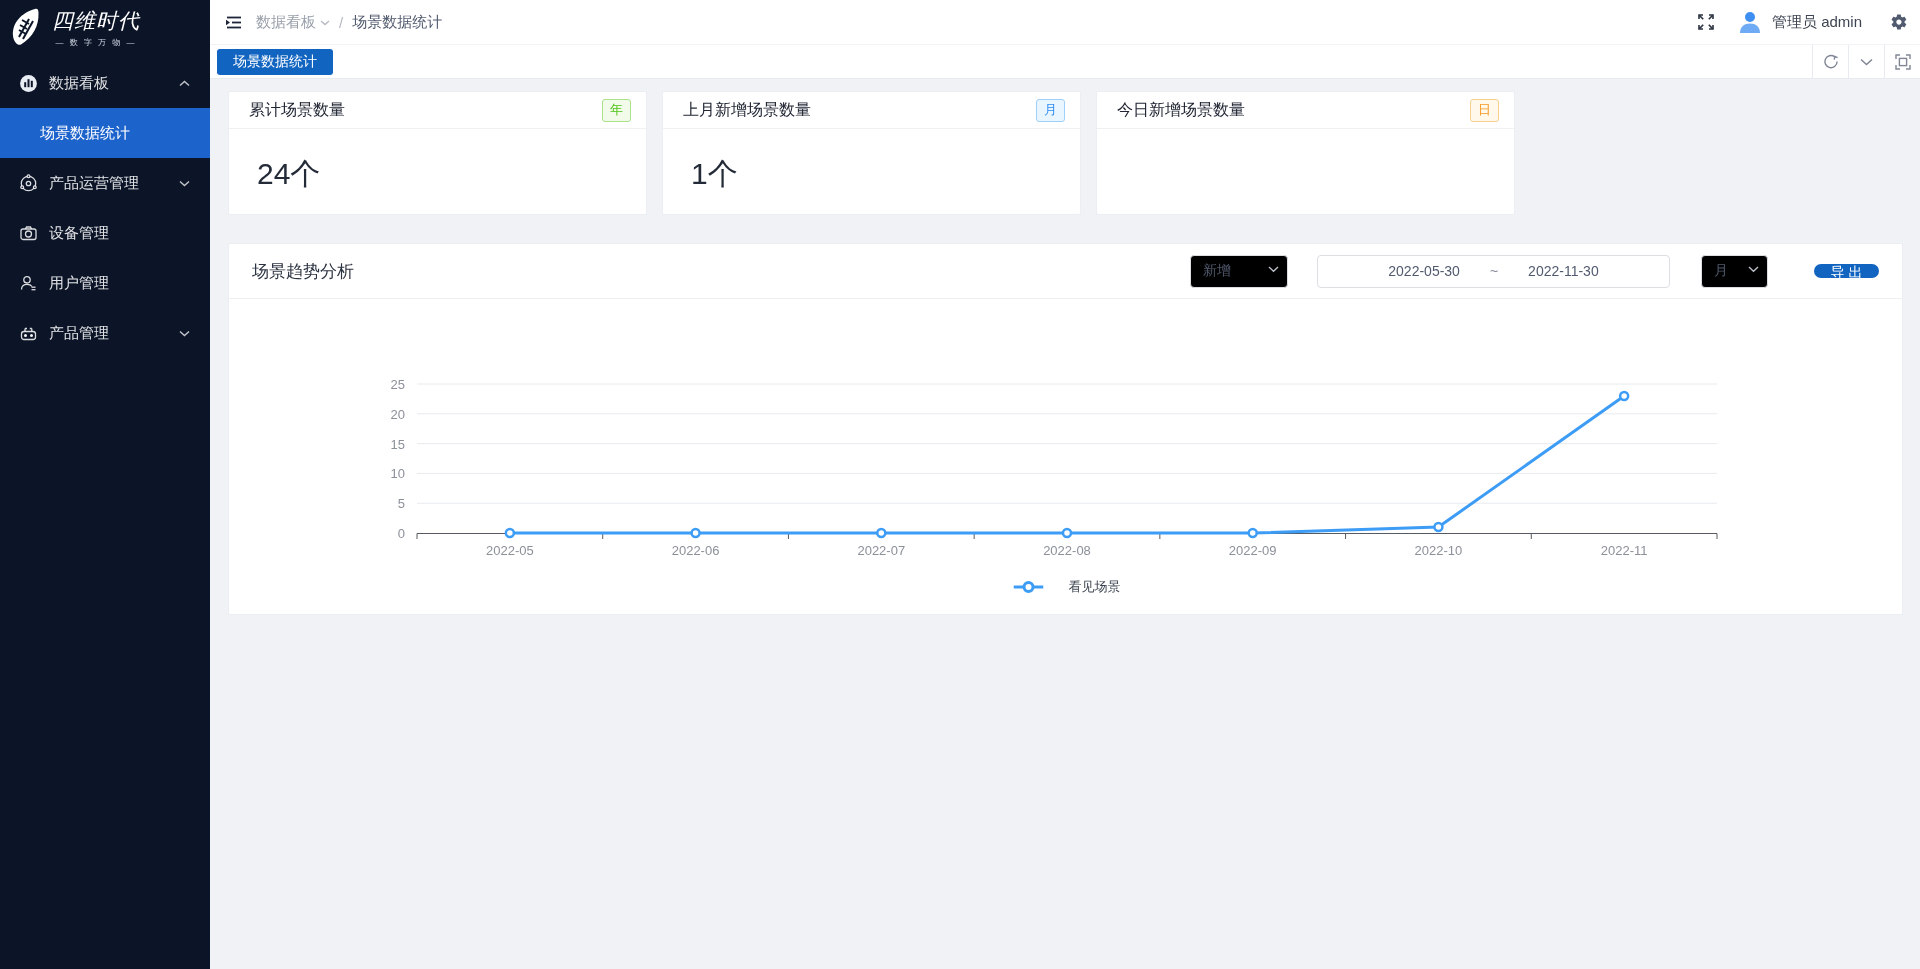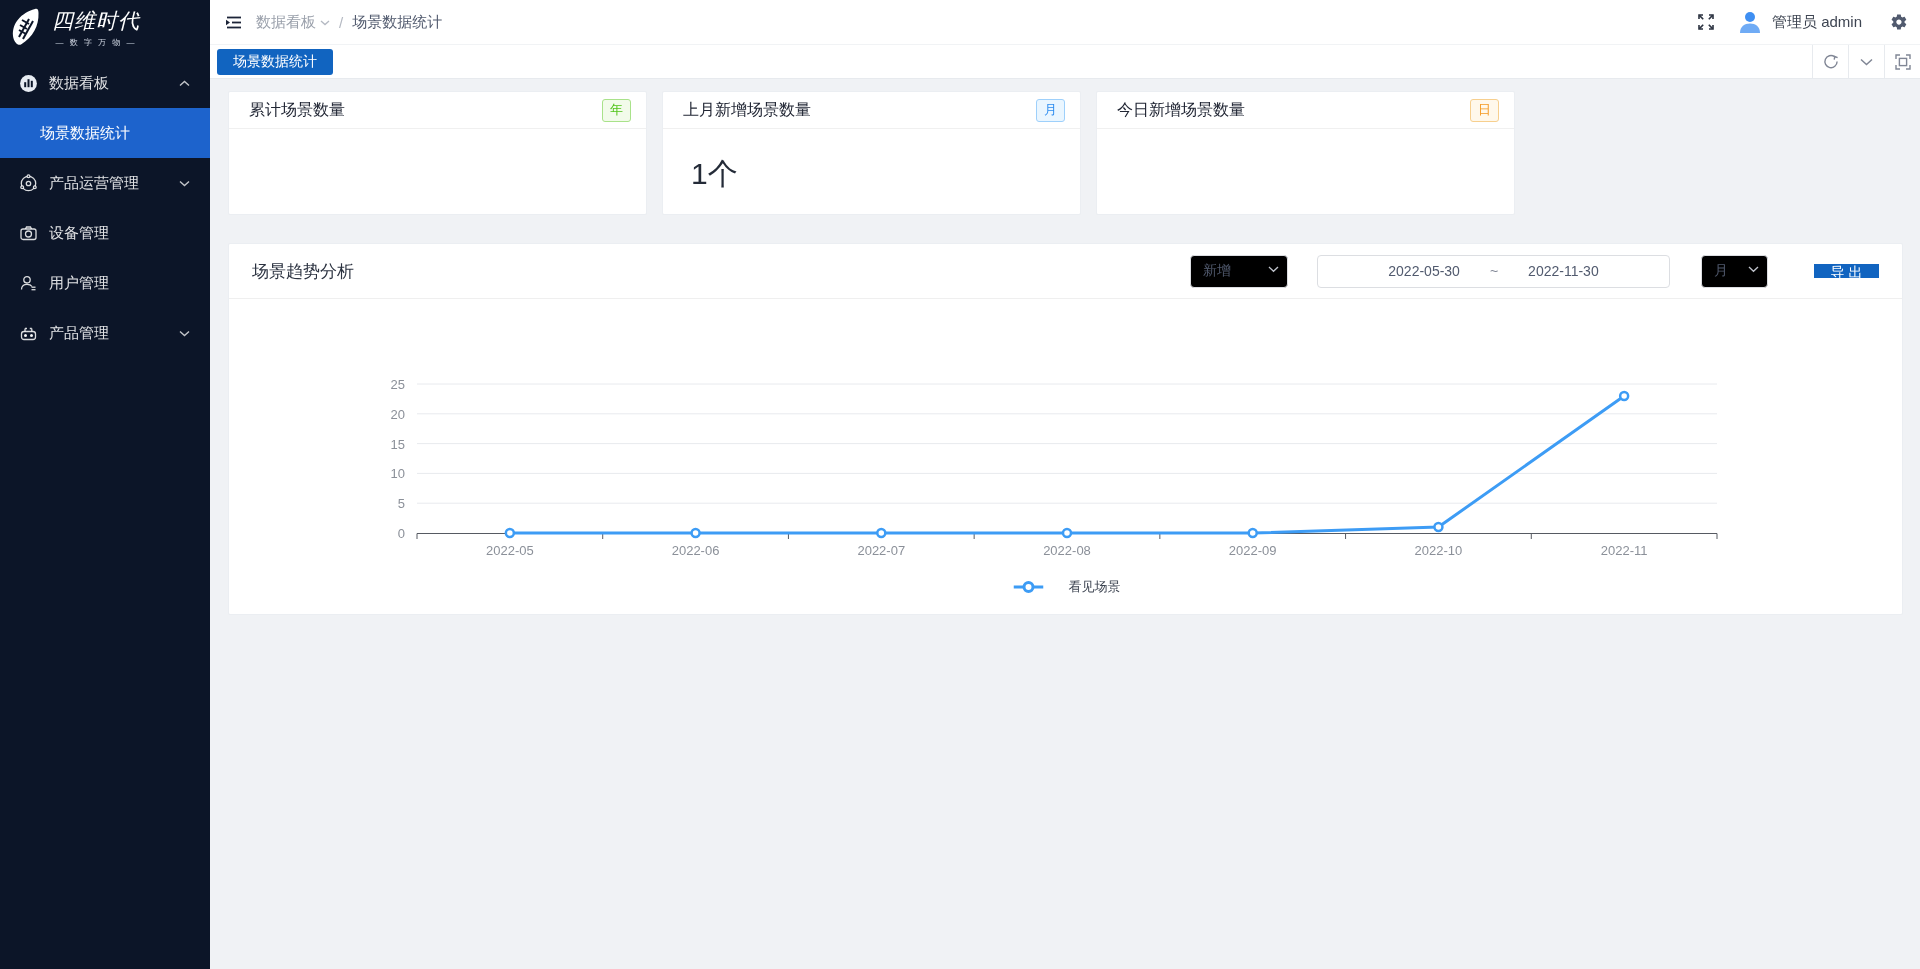--- a/index.html
+++ b/index.html
@@ -70,21 +70,21 @@
             display:flex; align-items:center; padding:0 24px 0 12px; font-size:14px;
             color:#515a6e; position:relative; cursor:pointer; }
   .select .chev { position:absolute; right:8px; top:10px; color:#c0c4cc; display:flex; }
   .select-type { width:98px; }
   .select-gran { width:67px; margin-left:31px; }
   .date-range { width:353px; margin-left:29px; height:33px; border:1px solid #dcdee2; border-radius:4px;
                 display:flex; align-items:center; justify-content:center; gap:30px; font-size:14px;
                 color:#515a6e; background:#fff; cursor:pointer; }
   .date-sep { color:#808695; }
   .export-btn { margin-left:46px; width:65px; height:14px; background:#1164c0; color:#fff; border:none;
-                border-radius:0; font-size:14px; cursor:pointer; }
+                border-radius:8px; font-size:14px; cursor:pointer; }
 
   .chart-wrap { position:relative; height:317px; }
   .legend { position:absolute; left:838px; top:279px; transform:translateX(-50%);
             display:flex; align-items:center; gap:25px; font-size:13px; color:#3e4552; cursor:pointer; }
 </style>
 </head>
 <body>
 
 <div class="sidebar">
   <div class="logo-row">
@@ -264,20 +264,21 @@
 </div>
 
 <div class="content">
 
   <div class="cards-row">
     <div class="stat-card">
       <div class="stat-card-header">
         <span class="stat-title">累计场景数量</span>
         <span class="stat-tag tag-green">年</span>
       </div>
+      <div class="stat-value">24个</div>
     </div>
     <div class="stat-card">
       <div class="stat-card-header">
         <span class="stat-title">上月新增场景数量</span>
         <span class="stat-tag tag-blue">月</span>
       </div>
       <div class="stat-value">1个</div>
     </div>
     <div class="stat-card">
       <div class="stat-card-header">

